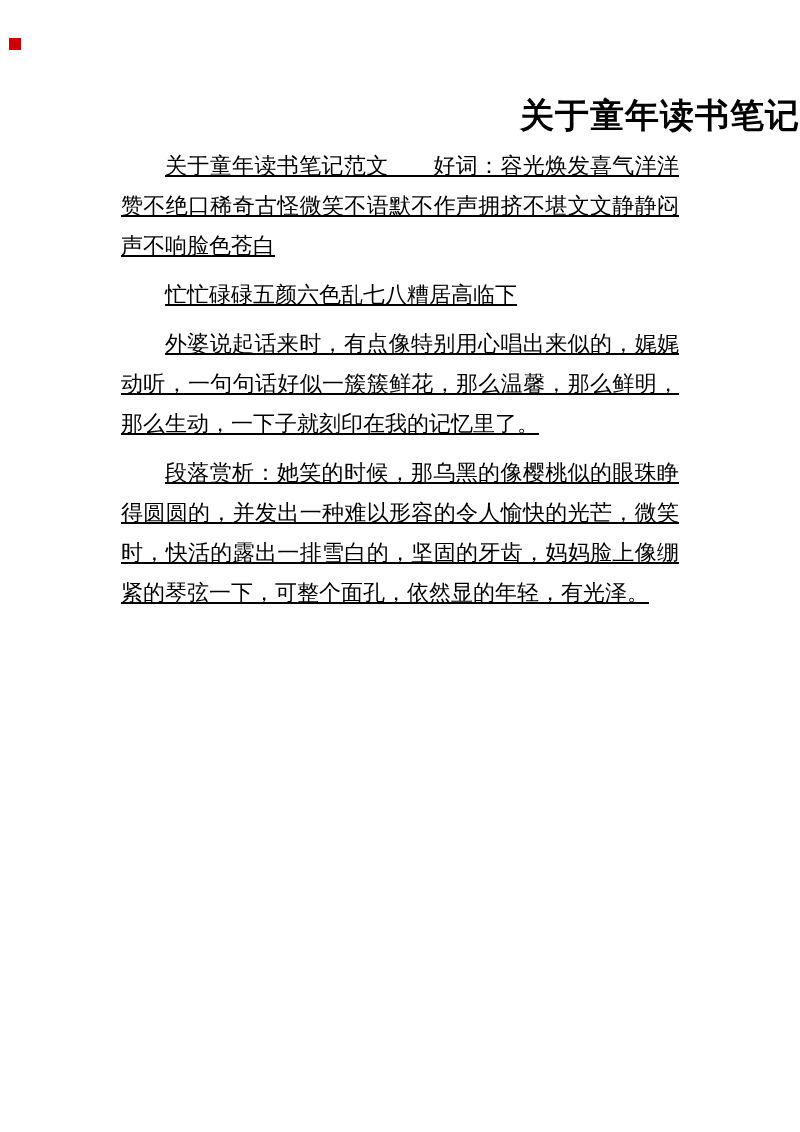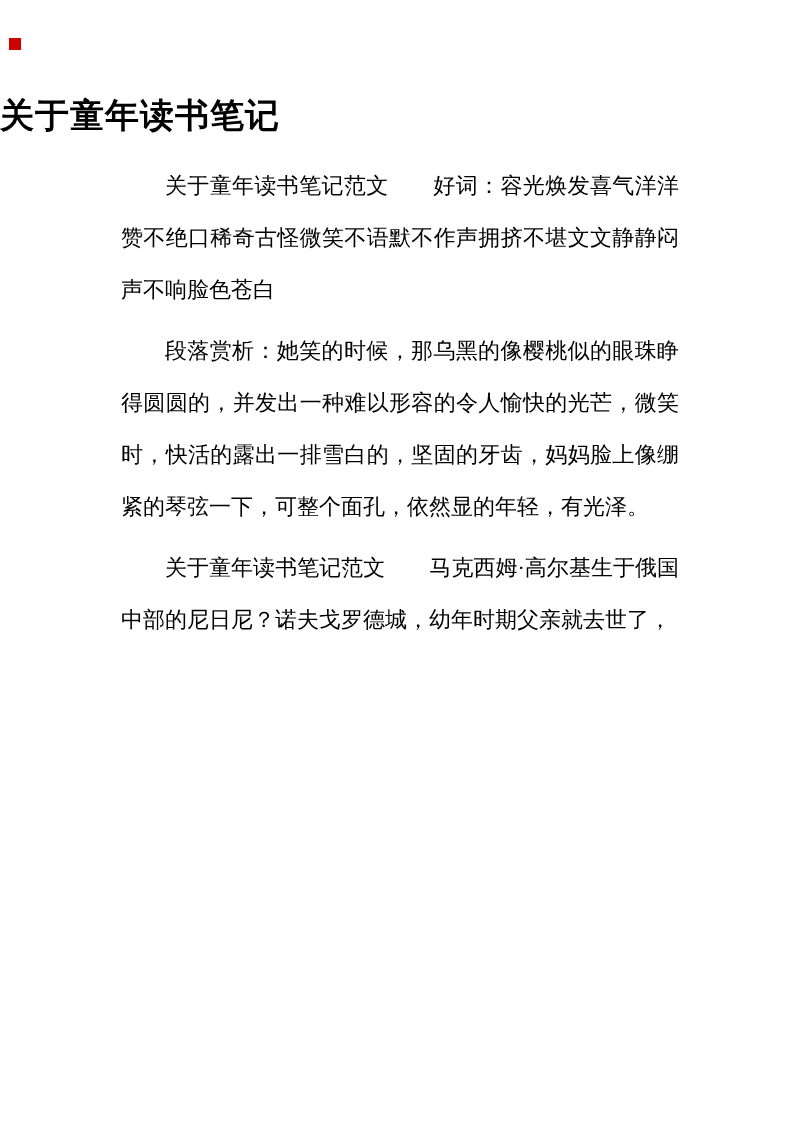--- a/index.html
+++ b/index.html
@@ -22,50 +22,52 @@
   }
   .corner-marker {
     position: absolute;
     left: 9px;
     top: 38px;
     width: 12px;
     height: 12px;
     background: #cc0000; 
   }
   .doc-title {
-    margin: 94px 0 0 0;
+    margin: 94px 0 0 12px;
     padding: 0;
-    text-align: left;
+    text-align: right;
     font-size: 34px;
     font-weight: bold;
     line-height: 44px;
     letter-spacing: 1px;
   }
   .doc-body {
     width: 558px;
-    margin: 22px auto 0 auto;
+    margin: 8px auto 0 auto;
     font-size: 22px;
-    line-height: 52px;
+    line-height: 40px;
     text-align: justify;
     text-justify: inter-ideograph;
+    text-decoration: underline;
   }
   .doc-body p {
     margin: 0 0 9px 0;
     padding: 0;
     text-indent: 2em;
   }
 </style>
 </head>
 <body>
 
 <div class="page">
 
   <div class="corner-marker"></div>
 
   <h1 class="doc-title">关于童年读书笔记</h1>
 
   <div class="doc-body">
     <p>关于童年读书笔记范文　　好词：容光焕发喜气洋洋赞不绝口稀奇古怪微笑不语默不作声拥挤不堪文文静静闷声不响脸色苍白</p>
+    <p>忙忙碌碌五颜六色乱七八糟居高临下</p>
+    <p>外婆说起话来时，有点像特别用心唱出来似的，娓娓动听，一句句话好似一簇簇鲜花，那么温馨，那么鲜明，那么生动，一下子就刻印在我的记忆里了。</p>
     <p>段落赏析：她笑的时候，那乌黑的像樱桃似的眼珠睁得圆圆的，并发出一种难以形容的令人愉快的光芒，微笑时，快活的露出一排雪白的，坚固的牙齿，妈妈脸上像绷紧的琴弦一下，可整个面孔，依然显的年轻，有光泽。</p>
-    <p>关于童年读书笔记范文　　马克西姆·高尔基生于俄国中部的尼日尼？诺夫戈罗德城，幼年时期父亲就去世了，</p>
   </div>
 
 </div>
 
 </body></html>

